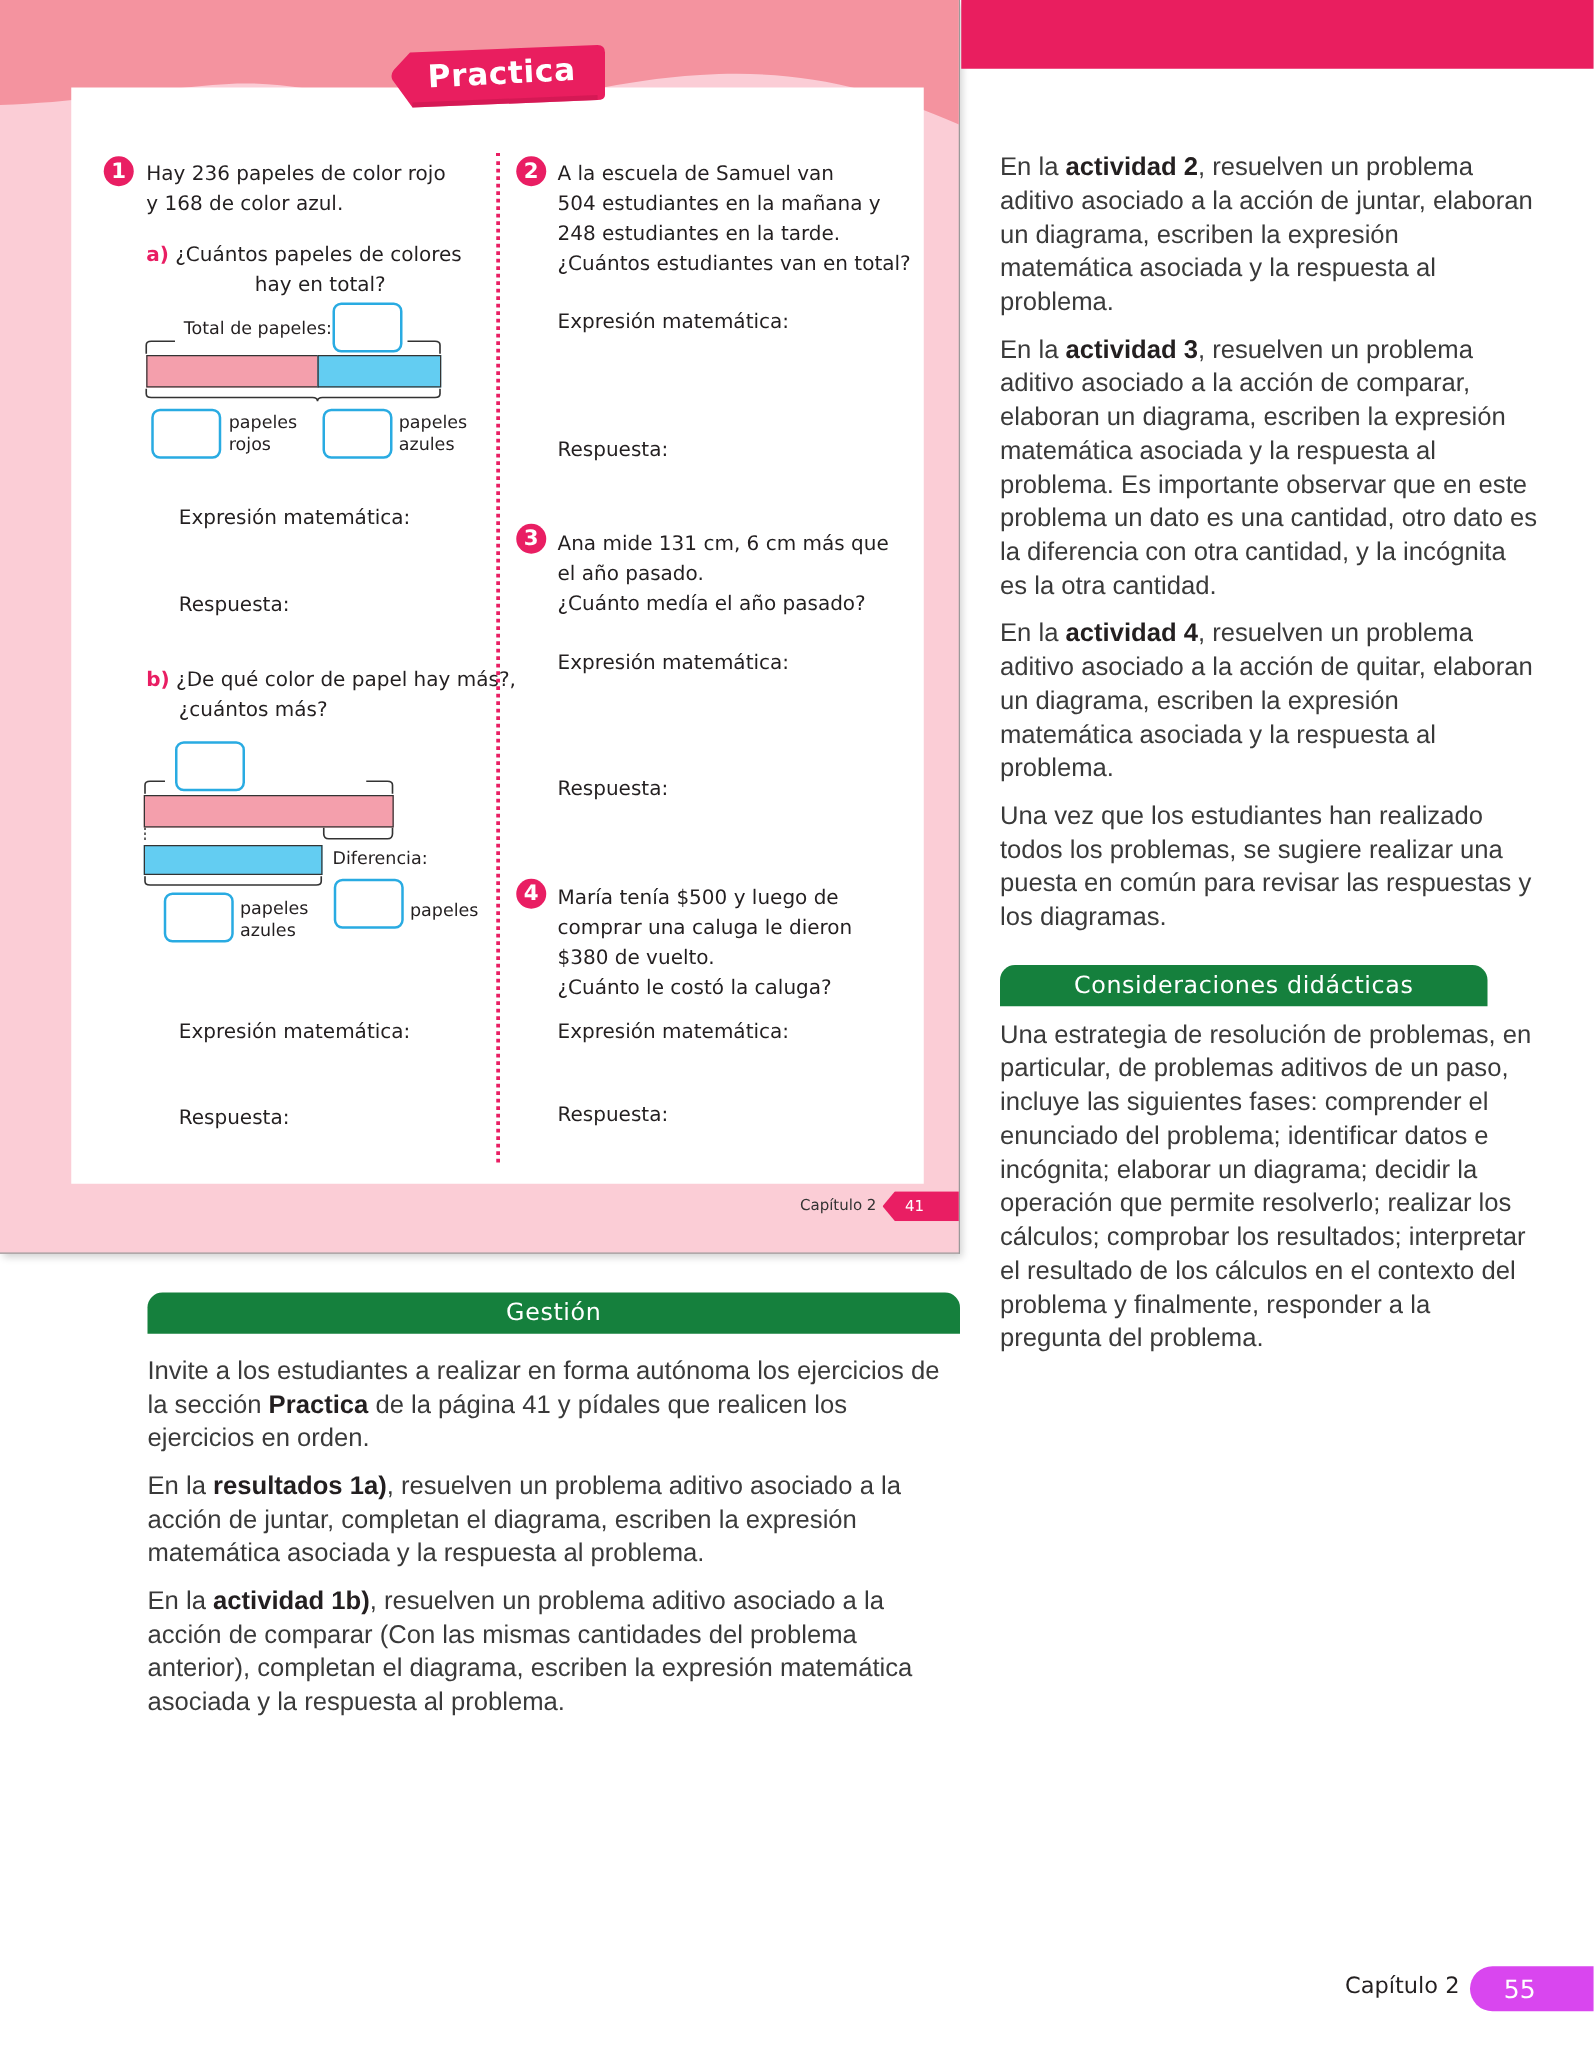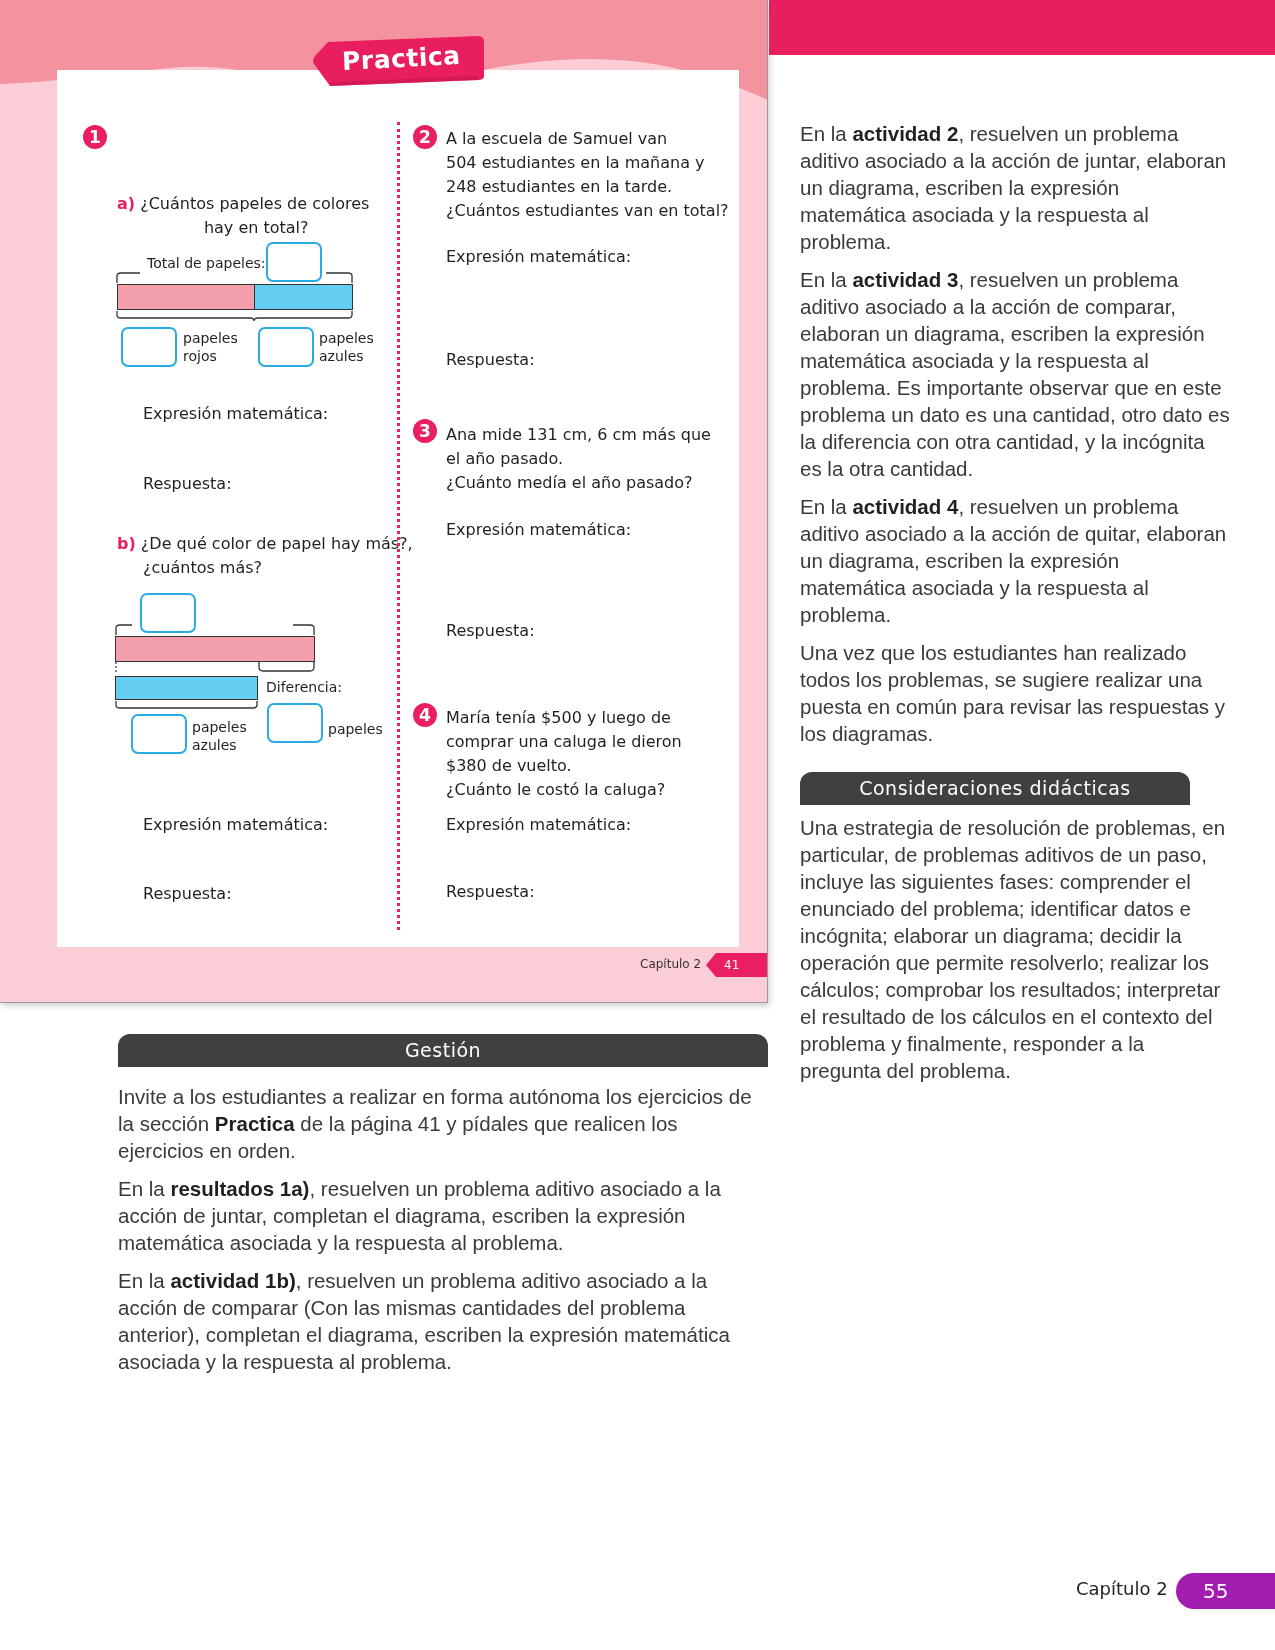--- a/index.html
+++ b/index.html
@@ -58,27 +58,27 @@
 
   
   .top-band { position: absolute; left: 769px; top: 0; width: 506px; height: 55px; background: #e91e5f; }
   .guide-text {
     position: absolute; font-family: "Liberation Sans", sans-serif; font-size: 20.5px; line-height: 27px;
     color: #3a3a3a;
   }
   .guide-text p { margin-bottom: 11px; }
   .guide-text b { color: #231f20; }
   .section-header {
-    position: absolute; height: 33px; background: #404040; color: #fff;
+    position: absolute; height: 33px; background: #15803d; color: #fff;
     border-radius: 12px 12px 0 0; text-align: center;
     font-family: "DejaVu Sans", sans-serif; font-size: 19px; line-height: 33px; letter-spacing: 0.5px;
   }
   .page-footer-label { position: absolute; left: 1076px; top: 1578px; font-size: 18px; color: #231f20; font-family: "DejaVu Sans", sans-serif; }
   .page-footer-num {
-    position: absolute; left: 1176px; top: 1573px; width: 99px; height: 36px; background: #a21caf;
+    position: absolute; left: 1176px; top: 1573px; width: 99px; height: 36px; background: #d946ef;
     border-radius: 18px 0 0 18px; color: #fff; font-size: 20px; line-height: 36px; padding-left: 27px;
     font-family: "DejaVu Sans", sans-serif;
   }
 </style>
 </head>
 <body>
 
 <div class="student-page">
   <svg class="wave" viewBox="0 0 768 120" preserveAspectRatio="none">
     <path d="M0 0 H768 V100 C700 70 640 55 560 60 C480 65 430 85 380 88 C300 92 250 60 170 68 C100 74 60 82 0 84 Z" fill="#f4939f"></path>
@@ -87,20 +87,24 @@
 
   <div class="practica-tag">
     <svg width="174" height="52" viewBox="0 0 174 52">
       <path d="M16 6 L166 0 Q172 0 172 6 L172 40 Q172 44 166 44 L18 50 L2 28 Q0 24 3 20 Z" fill="#e91e5f"></path>
       <path d="M18 46 L166 40 L166 44 L18 50 Z" fill="#c8154f" opacity="0.6"></path>
     </svg>
     <span>Practica</span>
   </div>
 
   <div class="num-badge" style="left:83px;top:125px;">1</div>
+  <div class="sp-text" style="left:117px;top:127px;">
+    <div>Hay 236 papeles de color rojo</div>
+    <div>y 168 de color azul.</div>
+  </div>
 
   <div class="sp-text" style="left:117px;top:192px;">
     <span class="sub-label">a)</span>
     <span>¿Cuántos papeles de colores</span>
     <div style="padding-left:26px;text-align:center;">hay en total?</div>
   </div>
 
   <div class="small-lbl" style="left:147px;top:254px;">Total de papeles:</div>
   <div class="ans-box" style="left:266px;top:242px;"></div>
   <svg class="brace" style="left:116px;top:270px;" width="238" height="14">

